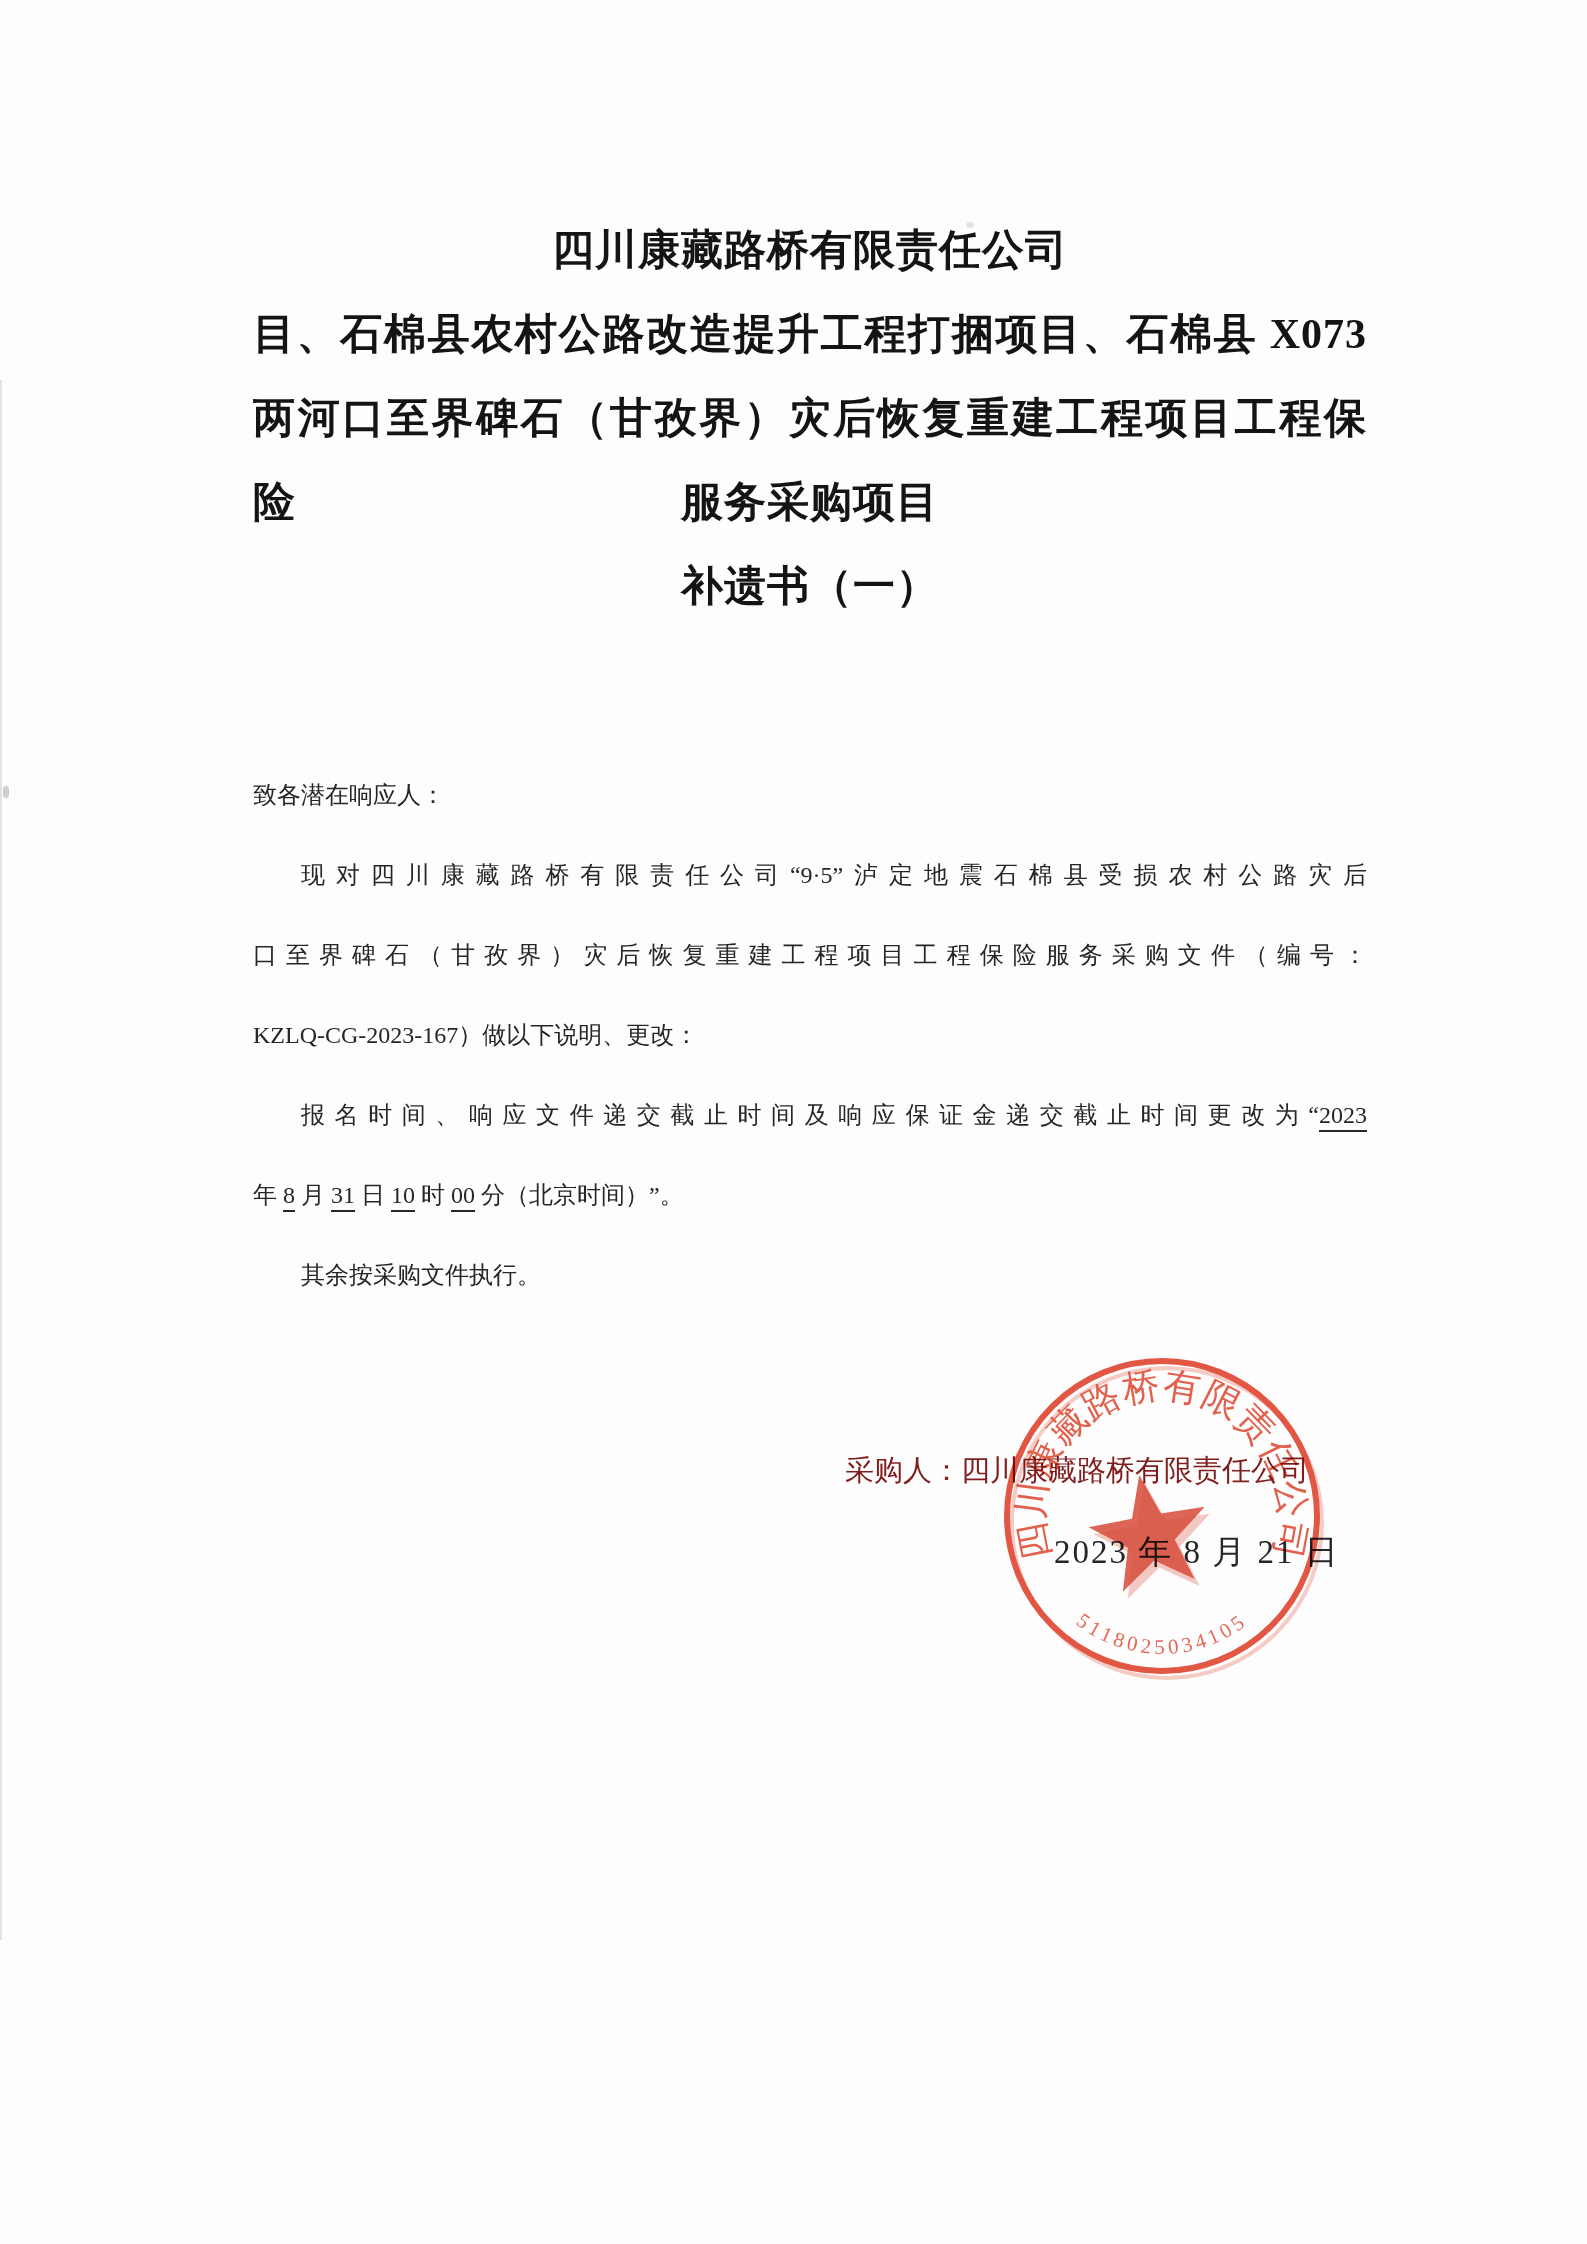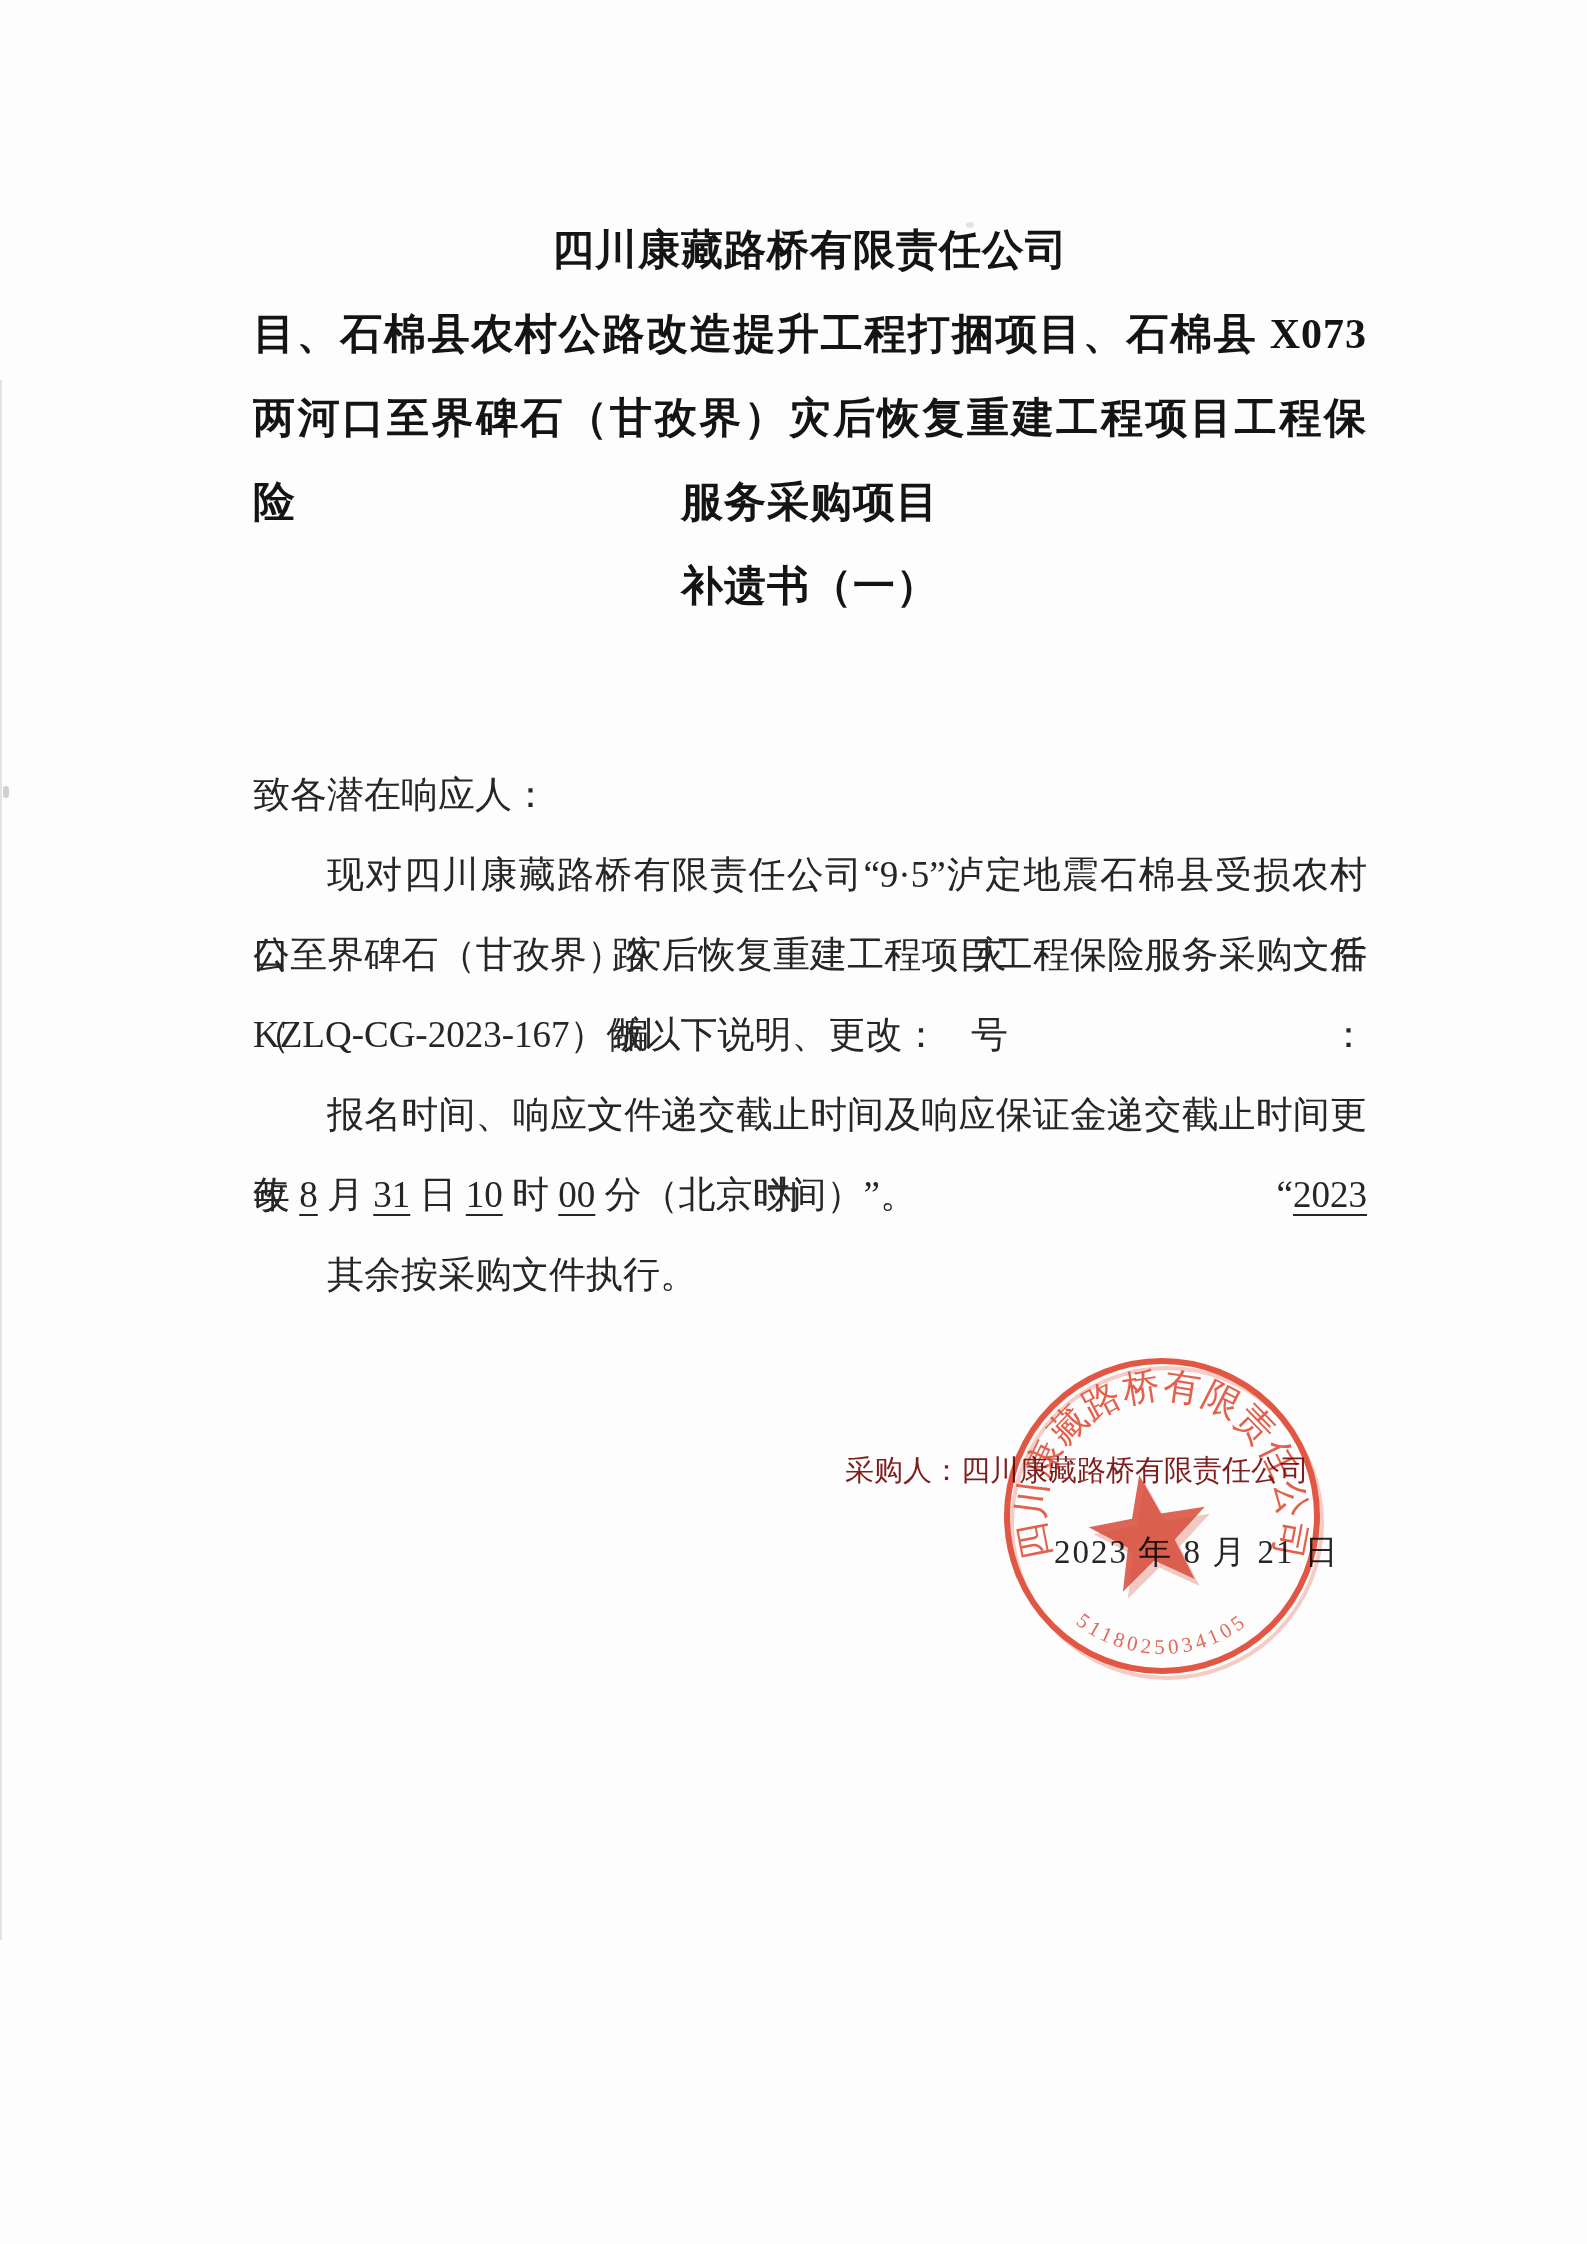--- a/index.html
+++ b/index.html
@@ -23,21 +23,21 @@
     font-size:42px;font-weight:bold;color:#141414;
     letter-spacing:1px;
   }
   .t-line{height:84px;line-height:84px;white-space:nowrap;}
   .t-just{white-space:normal;text-align:justify;text-align-last:justify;}
   .t-center{text-align:center;white-space:normal;}
 
   
   .body-block{
     position:absolute;left:253px;top:755px;width:1114px;
-    font-size:37px;color:#262626;
+    font-size:24px;color:#262626;
   }
   .b-line{height:80px;line-height:80px;}
   .b-just{text-align:justify;text-align-last:justify;}
   .b-indent{text-indent:2em;}
   .u{text-decoration:underline;text-underline-offset:7px;text-decoration-thickness:2px;}
 
   
   .sig-line{
     position:absolute;left:845px;top:1430px;height:80px;line-height:80px;
     font-size:29px;color:#7f1d1d;white-space:nowrap;

